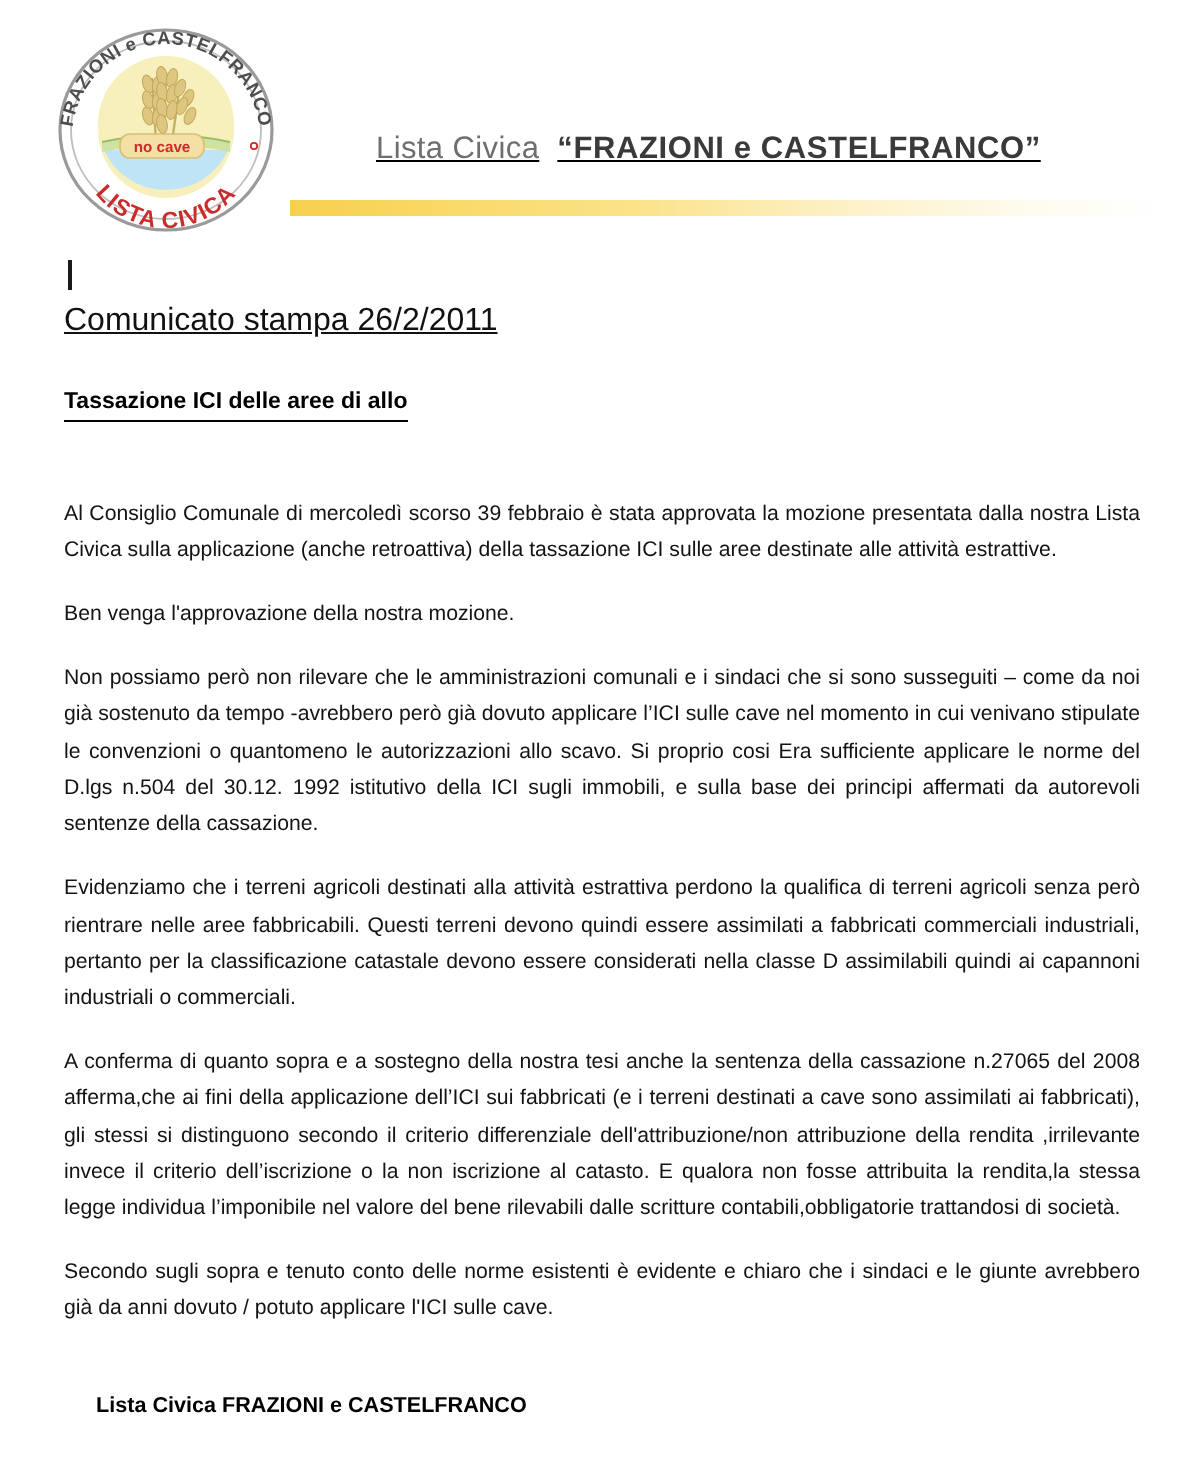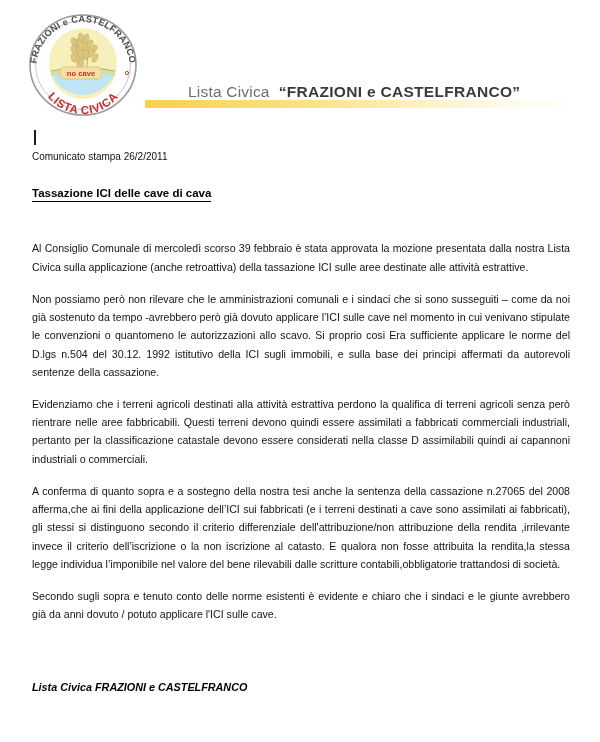--- a/index.html
+++ b/index.html
@@ -28,23 +28,24 @@
     left: 22px;
     top: 9px;
     width: 122px;
     height: 112px;
   }
   .logo-svg { display: block; width: 122px; height: 112px; }
 
   .header-title {
     position: absolute;
     left: 188px;
-    top: 84px;
+    top: 67px;
     white-space: nowrap;
     line-height: 1;
+    text-decoration: underline;
   }
   .header-title .lc {
     font-size: 15.5px;
     color: #6e6e6e;
     letter-spacing: 0.2px;
   }
   .header-title .org {
     font-size: 15.5px;
     font-weight: bold;
     color: #3a3a3a;
@@ -85,24 +86,25 @@
   }
 
   .body-col {
     position: absolute;
     left: 32px;
     top: 24px;
     width: 538px;
   }
 
   .press-line {
-    font-size: 10px;
+    font-size: 16px;
     color: #111111;
     line-height: 1.35;
     margin: 0 0 19px 0;
+    text-decoration: underline;
   }
 
   .doc-title {
     font-size: 11.5px;
     font-weight: bold;
     color: #000000;
     margin: 0 0 37px 0;
     display: inline-block;
     border-bottom: 1px solid #000000;
     padding-bottom: 1px;
@@ -116,23 +118,22 @@
     color: #131313;
     line-height: 1.72;
     text-align: justify;
     margin: 0 0 14px 0;
   }
   p.para:last-child { margin-bottom: 0; }
 
   .signature {
     font-size: 10.8px;
     font-weight: bold;
-    font-style: italic;
     color: #000000;
-    margin: 0;
+    margin: 16px;
     line-height: 1.4;
   }
   .sig-wrap {
     position: absolute;
     left: 32px;
     top: 554px;
     width: 538px;
   }
 </style>
 </head>
@@ -209,24 +210,25 @@
 
 <div class="doc">
 
   <div class="caret-mark"></div>
 
   <div class="body-col">
 
     <p class="press-line">Comunicato stampa 26/2/2011</p>
 
     <div class="title-row">
-      <span class="doc-title">Tassazione ICI delle cave di cava</span>
+      <span class="doc-title">Tassazione ICI delle aree di allo</span>
     </div>
 
     <p class="para">Al Consiglio Comunale di mercoledì scorso 39 febbraio è stata approvata la mozione presentata dalla nostra Lista Civica sulla applicazione (anche retroattiva) della tassazione ICI sulle aree destinate alle attività estrattive.</p>
+    <p class="para">Ben venga l'approvazione della nostra mozione.</p>
     <p class="para">Non possiamo però non rilevare che le amministrazioni comunali e i sindaci che si sono susseguiti – come da noi già sostenuto da tempo -avrebbero però già dovuto applicare l’ICI sulle cave nel momento in cui venivano stipulate le convenzioni o quantomeno le autorizzazioni allo scavo. Si proprio cosi Era sufficiente applicare le norme  del D.lgs n.504 del 30.12. 1992 istitutivo della ICI sugli immobili, e sulla base dei principi affermati  da autorevoli sentenze della cassazione.</p>
     <p class="para">Evidenziamo che i terreni agricoli destinati alla attività estrattiva perdono la qualifica di terreni agricoli senza però rientrare nelle aree fabbricabili. Questi terreni devono  quindi essere assimilati a  fabbricati commerciali industriali, pertanto  per la classificazione catastale devono essere  considerati nella classe D  assimilabili quindi ai  capannoni industriali o commerciali.</p>
     <p class="para">A conferma di quanto sopra e a sostegno della nostra tesi anche la sentenza della cassazione n.27065 del 2008 afferma,che ai fini della applicazione dell’ICI sui fabbricati (e i terreni destinati a cave sono assimilati ai fabbricati), gli stessi si distinguono secondo il criterio differenziale dell'attribuzione/non attribuzione della rendita ,irrilevante  invece il criterio dell’iscrizione o la non iscrizione al catasto. E qualora non fosse attribuita la rendita,la stessa legge individua l’imponibile nel valore del bene rilevabili dalle scritture contabili,obbligatorie trattandosi di società.</p>
     <p class="para">Secondo sugli sopra   e tenuto conto delle norme esistenti   è evidente e chiaro che i sindaci e le giunte avrebbero già da anni  dovuto / potuto applicare l'ICI sulle cave.</p>
 
   </div>
 
   <div class="sig-wrap">
     <p class="signature">Lista Civica FRAZIONI e CASTELFRANCO</p>
   </div>

